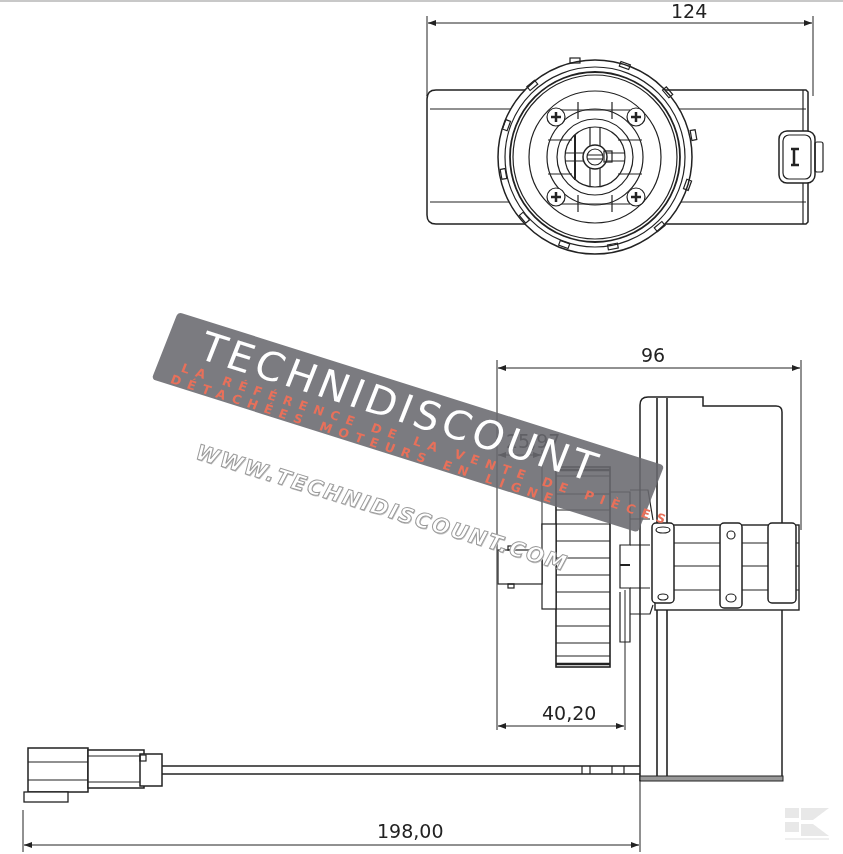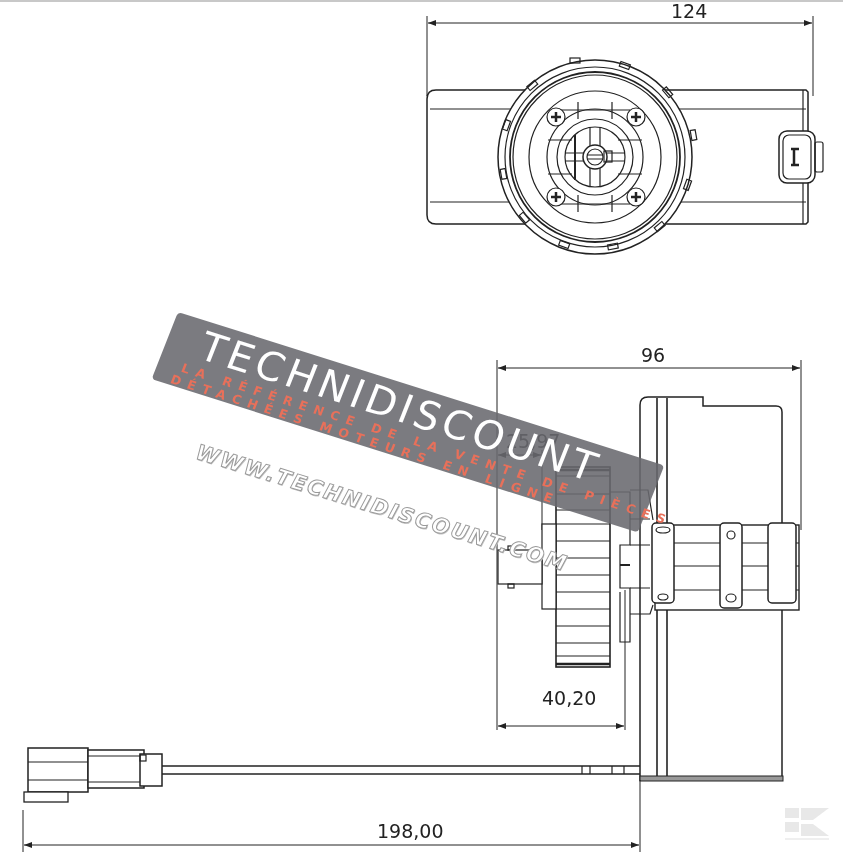--- a/index.html
+++ b/index.html
@@ -174,21 +174,21 @@
 
     <line x1="23" y1="810" x2="23" y2="852" stroke-width="1"></line>
     <line x1="640" y1="780" x2="640" y2="852" stroke-width="1"></line>
     <line x1="24" y1="845" x2="639" y2="845" stroke-width="1" marker-start="url(#arr)" marker-end="url(#arr)"></line>
   </g>
 </svg>
 
 <div class="dim-label" style="left:639px; top:2px;margin-left:32px;">124</div>
 <div class="dim-label" style="left:641px; top:346px;">96</div>
 <div class="dim-label" style="left:506px; top:432px;">25,97</div>
-<div class="dim-label" style="left:542px; top:689px;">40,20</div>
+<div class="dim-label" style="left:542px; top:704px;">40,20</div>
 <div class="dim-label" style="left:334px; top:822px;margin-left:43px;">198,00</div>
 
 <div class="watermark">
   <div class="wm-title">TECHNIDISCOUNT</div>
   <div class="wm-line" style="top:46px;">LA RÉFÉRENCE DE LA VENTE DE PIÈCES</div>
   <div class="wm-line" style="top:60px; left:18px;">DÉTACHÉES MOTEURS EN LIGNE</div>
 </div>
 <div class="wm-url">WWW.TECHNIDISCOUNT.COM</div>
 
 <svg class="corner-logo" viewBox="0 0 46 36" xmlns="http://www.w3.org/2000/svg">

